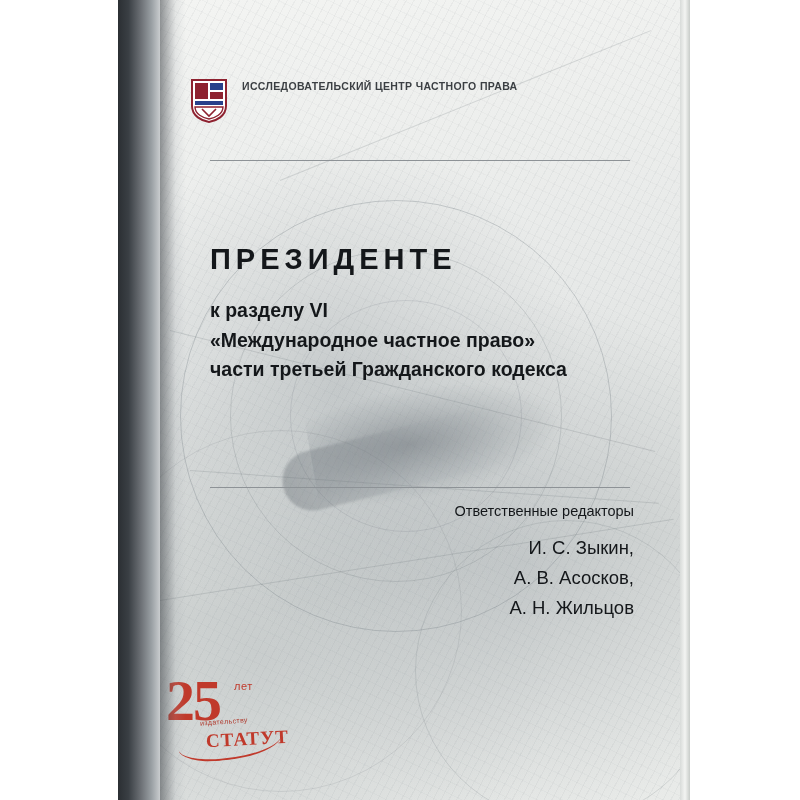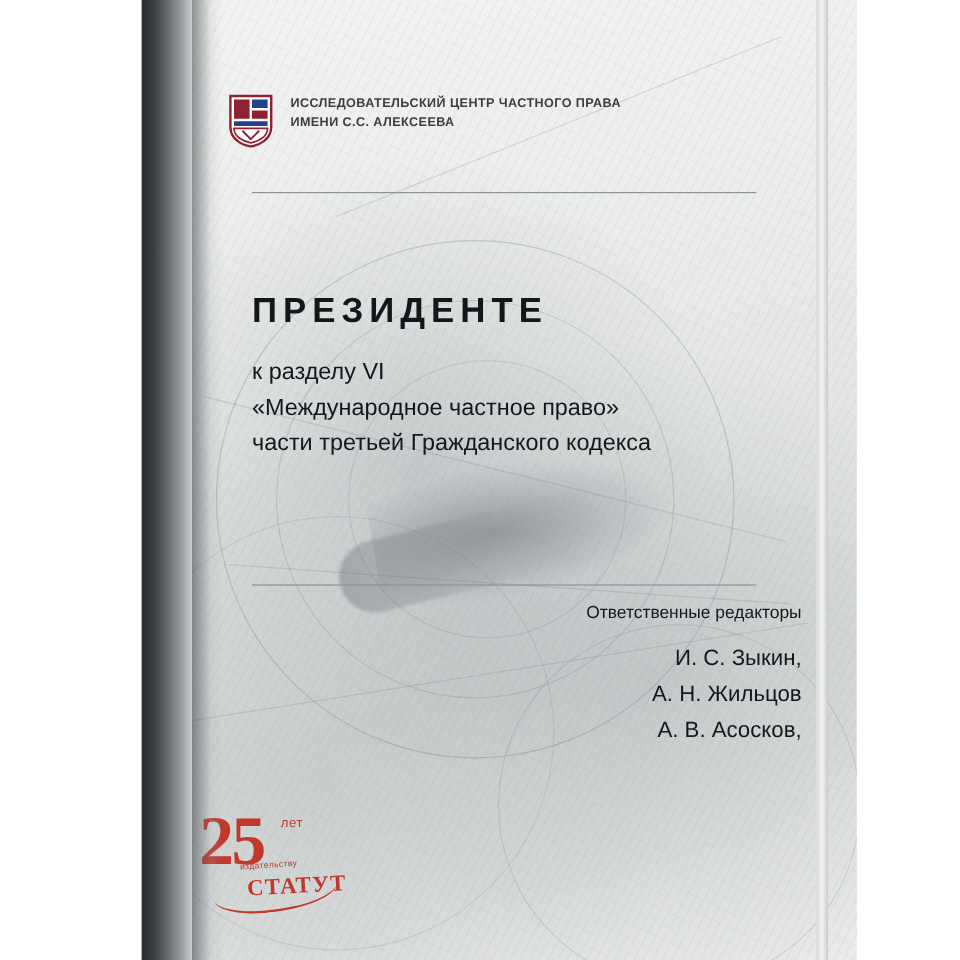--- a/index.html
+++ b/index.html
@@ -43,21 +43,20 @@
   
   .cover-face {
     position: absolute;
     left: 160px;
     top: 0;
     width: 520px;
     height: 800px;
     background: #eceeec;
     overflow: hidden;
     z-index: 2;
-    padding-left: 34px;
   }
 
   
   .bg-engraving {
     position: absolute;
     inset: 0;
     background:
       radial-gradient(circle at 34% 48%, rgba(150,158,162,0.40) 0%, rgba(150,158,162,0.18) 22%, rgba(255,255,255,0) 46%),
       radial-gradient(circle at 70% 70%, rgba(140,148,155,0.32) 0%, rgba(255,255,255,0) 40%),
       radial-gradient(circle at 20% 82%, rgba(150,158,162,0.30) 0%, rgba(255,255,255,0) 38%),
@@ -181,21 +180,21 @@
   }
 
   .subtitle {
     position: absolute;
     left: 50px;
     top: 296px;
     width: 425px;
     font-size: 19.5px;
     line-height: 1.52;
     color: #14171a;
-    font-weight: 400;
+    font-weight: 700;
   }
   .subtitle .ln { display: block; }
 
   .title-paren {
     position: absolute;
     left: 50px;
     top: 428px;
     font-size: 19.5px;
     color: #14171a;
   }
@@ -313,42 +312,41 @@
           <path d="M2 2 H36 V28 C36 38 26 43 19 44 C12 43 2 38 2 28 Z" fill="#ffffff" stroke="#8e2230" stroke-width="2"></path>
           <path d="M5 5 H18 V21 H5 Z" fill="#8e2230"></path>
           <path d="M20 5 H33 V12 H20 Z" fill="#27408b"></path>
           <path d="M20 14 H33 V21 H20 Z" fill="#8e2230"></path>
           <path d="M5 23 H33 V27 H5 Z" fill="#27408b"></path>
           <path d="M5 29 C5 36 13 40 19 41 C25 40 33 36 33 29 Z" fill="#ffffff" stroke="#8e2230" stroke-width="1.4"></path>
           <path d="M12 31 L19 38 L26 31" fill="none" stroke="#8e2230" stroke-width="1.6"></path>
         </svg>
         <div class="publisher-lines">
           <div>ИССЛЕДОВАТЕЛЬСКИЙ ЦЕНТР ЧАСТНОГО ПРАВА</div>
-          <div>ИМЕНИ С.С. АЛЕКСЕЕВА</div>
         </div>
       </div>
 
       <div class="rule rule-top"></div>
 
       <div class="title-main">ПРЕЗИДЕНТЕ</div>
 
       <div class="subtitle">
         <span class="ln">к разделу VI</span>
         <span class="ln">«Международное частное право»</span>
         <span class="ln">части третьей Гражданского кодекса</span>
       </div>
 
 
       <div class="rule rule-mid"></div>
 
       <div class="editors-label">Ответственные редакторы</div>
       <div class="editors-list">
         <span class="ln">И. С. Зыкин,</span>
+        <span class="ln">А. В. Асосков,</span>
         <span class="ln">А. Н. Жильцов</span>
-        <span class="ln">А. В. Асосков,</span>
       </div>
 
       <div class="logo-block">
         <div class="logo-inner">
           <div class="logo-25">25</div>
           <div class="logo-years">лет</div>
           <div class="logo-swoosh"></div>
           <div class="logo-sub">издательству</div>
           <div class="logo-name">СТАТУТ</div>
         </div>

